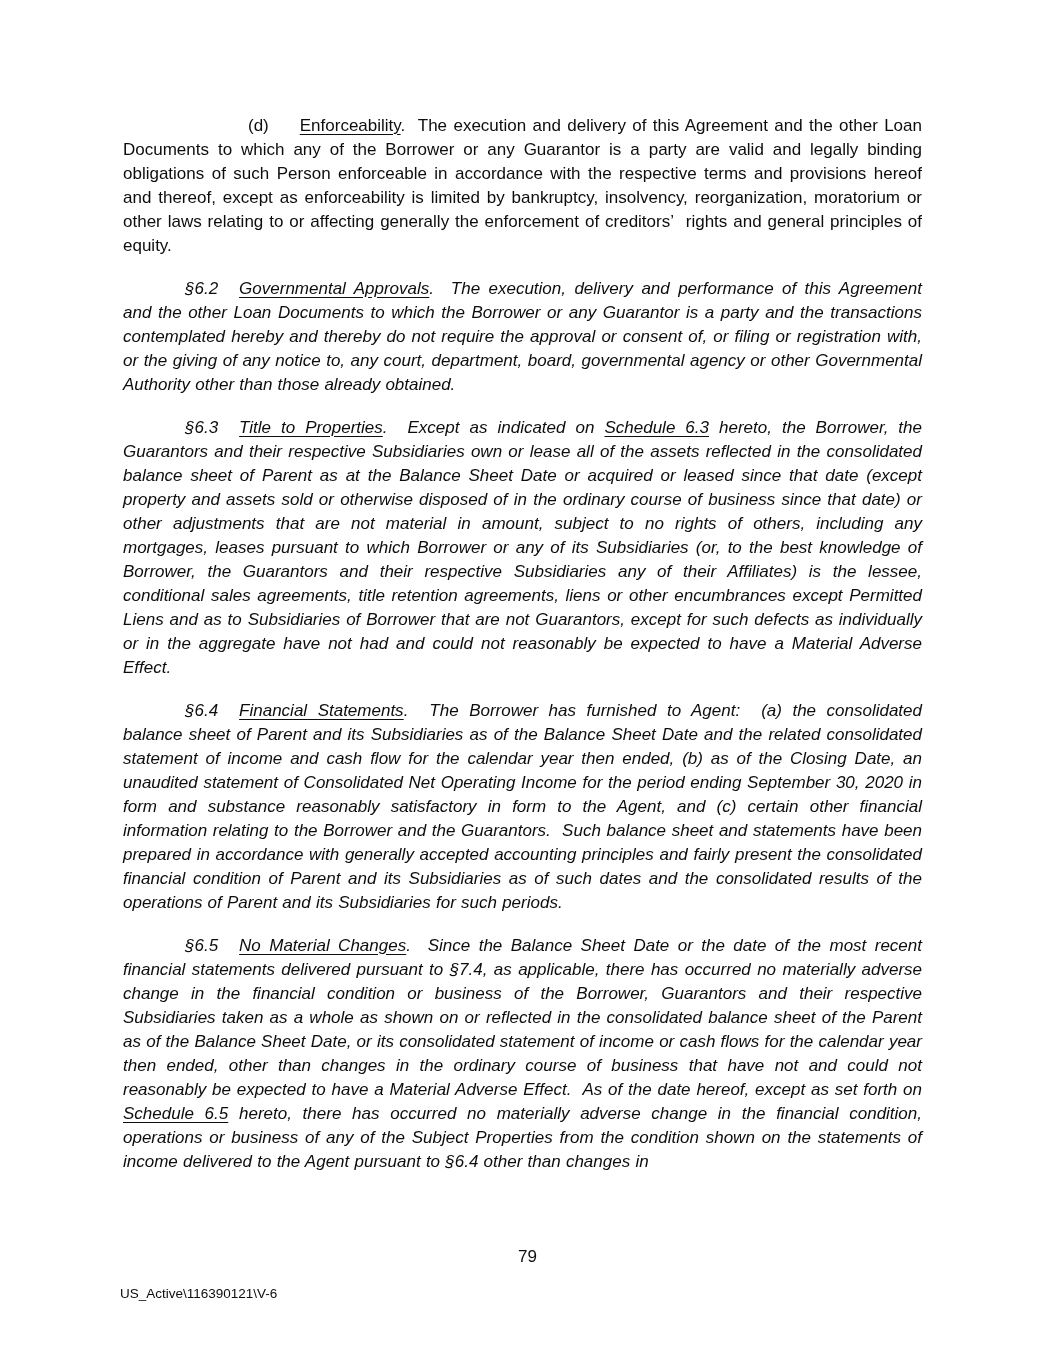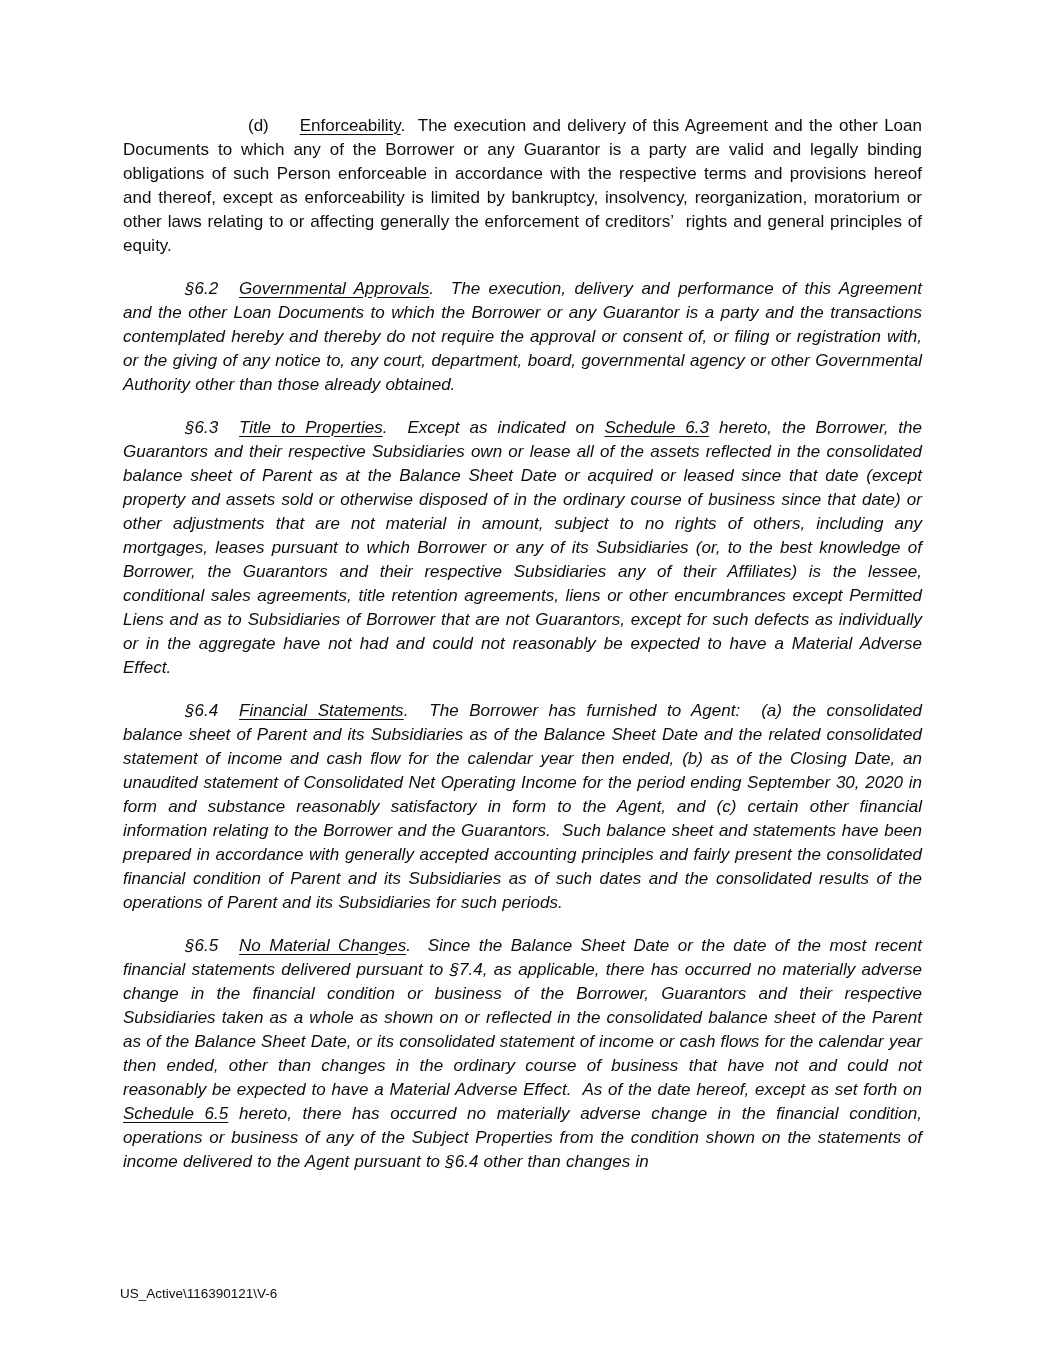--- a/index.html
+++ b/index.html
@@ -55,14 +55,15 @@
 <body>
 
 <div class="page">
   <div class="body-text" id="doc-body">
       <p class="para sub"><span>(d)</span><span class="tab-wide"></span><span class="u">Enforceability</span><span>.&nbsp; The execution and delivery of this Agreement and the other Loan Documents to which any of the Borrower or any Guarantor is a party are valid and legally binding obligations of such Person enforceable in accordance with the respective terms and provisions hereof and thereof, except as enforceability is limited by bankruptcy, insolvency, reorganization, moratorium or other laws relating to or affecting generally the enforcement of creditors’&nbsp; rights and general principles of equity.</span></p>
       <p class="para section"><span>§6.2</span><span class="tab"></span><span class="u">Governmental Approvals</span><span>.&nbsp; The execution, delivery and performance of this Agreement and the other Loan Documents to which the Borrower or any Guarantor is a party and the transactions contemplated hereby and thereby do not require the approval or consent of, or filing or registration with, or the giving of any notice to, any court, department, board, governmental agency or other Governmental Authority other than those already obtained.</span></p>
       <p class="para section"><span>§6.3</span><span class="tab"></span><span class="u">Title to Properties</span><span>.&nbsp; Except as indicated on </span><span class="u">Schedule 6.3</span><span> hereto, the Borrower, the Guarantors and their respective Subsidiaries own or lease all of the assets reflected in the consolidated balance sheet of Parent as at the Balance Sheet Date or acquired or leased since that date (except property and assets sold or otherwise disposed of in the ordinary course of business since that date) or other adjustments that are not material in amount, subject to no rights of others, including any mortgages, leases pursuant to which Borrower or any of its Subsidiaries (or, to the best knowledge of Borrower, the Guarantors and their respective Subsidiaries any of their Affiliates) is the lessee, conditional sales agreements, title retention agreements, liens or other encumbrances except Permitted Liens and as to Subsidiaries of Borrower that are not Guarantors, except for such defects as individually or in the aggregate have not had and could not reasonably be expected to have a Material Adverse Effect.</span></p>
       <p class="para section"><span>§6.4</span><span class="tab"></span><span class="u">Financial Statements</span><span>.&nbsp; The Borrower has furnished to Agent:&nbsp; (a) the consolidated balance sheet of Parent and its Subsidiaries as of the Balance Sheet Date and the related consolidated statement of income and cash flow for the calendar year then ended, (b) as of the Closing Date, an unaudited statement of Consolidated Net Operating Income for the period ending September 30, 2020 in form and substance reasonably satisfactory in form to the Agent, and (c) certain other financial information relating to the Borrower and the Guarantors.&nbsp; Such balance sheet and statements have been prepared in accordance with generally accepted accounting principles and fairly present the consolidated financial condition of Parent and its Subsidiaries as of such dates and the consolidated results of the operations of Parent and its Subsidiaries for such periods.</span></p>
       <p class="para section"><span>§6.5</span><span class="tab"></span><span class="u">No Material Changes</span><span>.&nbsp; Since the Balance Sheet Date or the date of the most recent financial statements delivered pursuant to §7.4, as applicable, there has occurred no materially adverse change in the financial condition or business of the Borrower, Guarantors and their respective Subsidiaries taken as a whole as shown on or reflected in the consolidated balance sheet of the Parent as of the Balance Sheet Date, or its consolidated statement of income or cash flows for the calendar year then ended, other than changes in the ordinary course of business that have not and could not reasonably be expected to have a Material Adverse Effect.&nbsp; As of the date hereof, except as set forth on </span><span class="u">Schedule 6.5</span><span> hereto, there has occurred no materially adverse change in the financial condition, operations or business of any of the Subject Properties from the condition shown on the statements of income delivered to the Agent pursuant to §6.4 other than changes in</span></p>
     </div>
+  <div class="page-number">79</div>
   <div class="doc-footer">US_Active\116390121\V-6</div>
 </div>
 
 </body></html>

